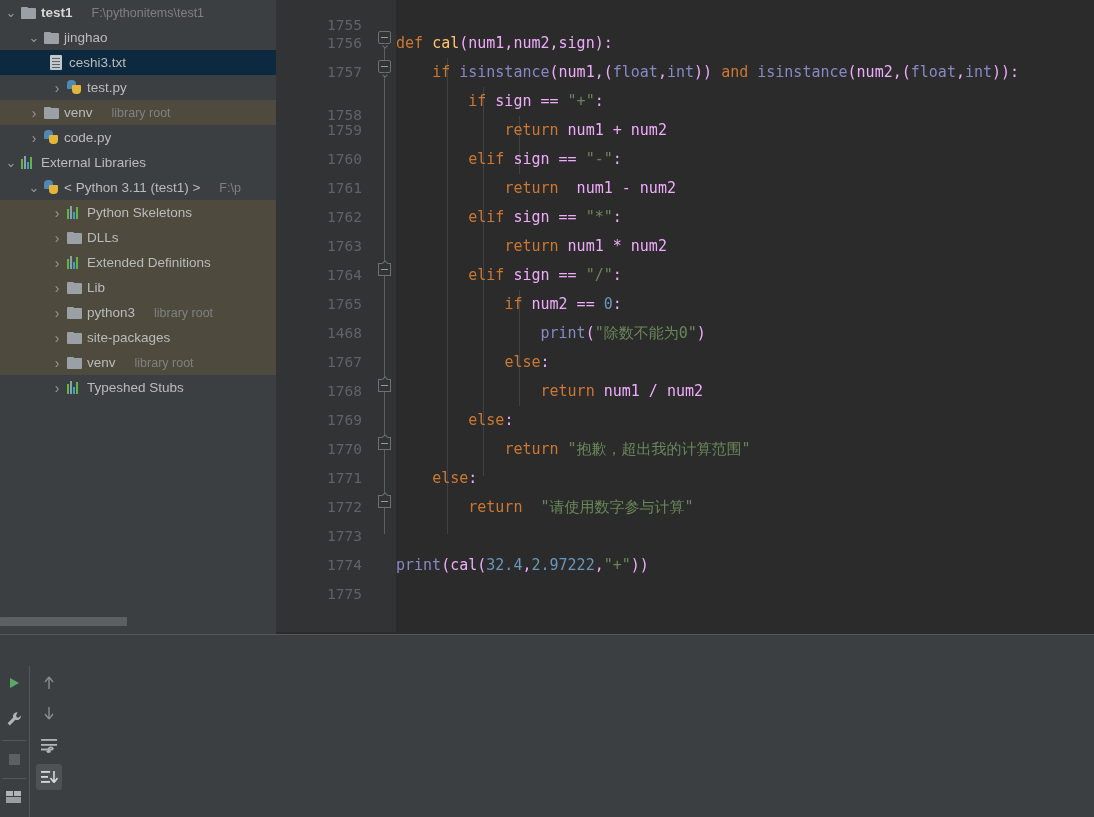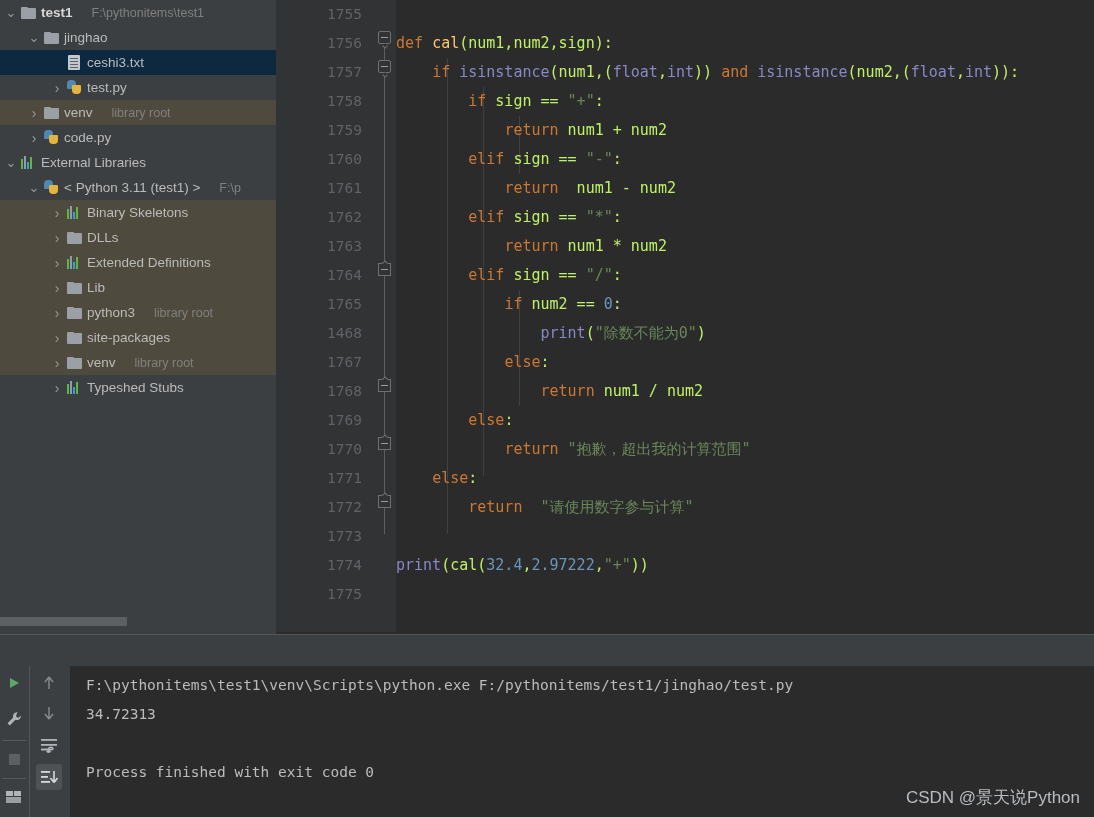--- a/index.html
+++ b/index.html
@@ -108,21 +108,21 @@
   }
   .cl {
     position:absolute; left:0; height:29px; line-height:29px; white-space:pre;
     font-family:"DejaVu Sans Mono", monospace; font-size:15px; color:#a9b7c6;
   }
   .k   { color:#cc7832; }           
   .fn  { color:#ffc66d; }           
   .bi  { color:#8888c6; }           
   .st  { color:#6a8759; }           
   .num { color:#6897bb; }           
-  .pn  { color:#bef264; }           
+  .pn  { color:#f0abfc; }           
 
   
   .fold-line { position:absolute; width:1px; background:#5e6060; }
   .fold-marker {
     position:absolute; width:13px; height:13px; border:1px solid #6e7173;
     background:#313335;
   }
   .fold-marker.start { border-radius:2px; }
   .fold-marker.start:after{
     content:""; position:absolute; left:2px; top:5px; width:7px; height:1px; background:#9a9a9a;
@@ -202,21 +202,21 @@
             <span class="lbl bold">test1</span>
             <span class="sub">F:\pythonitems\test1</span>
           </div>
           <div class="tree-row" style="padding-left: 27px;">
             <span class="arrow" style="font-size: 13px; line-height: 6px;">⌄</span>
             <span class="icon-box">
               <span class="ic-folder"></span>
             </span>
             <span class="lbl">jinghao</span>
           </div>
-          <div class="tree-row selected" style="padding-left: 50px;">
+          <div class="tree-row selected" style="padding-left: 32px;">
             <span class="arrow blank"></span>
             <span class="icon-box">
               <span class="ic-txt"></span>
             </span>
             <span class="lbl">ceshi3.txt</span>
           </div>
           <div class="tree-row" style="padding-left: 50px;">
             <span class="arrow" style="font-size: 14px;">›</span>
             <span class="icon-box">
               <span class="ic-py"></span>
@@ -261,21 +261,21 @@
           <div class="tree-row libgroup" style="padding-left: 50px;">
             <span class="arrow" style="font-size: 14px;">›</span>
             <span class="icon-box">
               <span class="ic-bars">
                 <i></i>
                 <i></i>
                 <i></i>
                 <i></i>
               </span>
             </span>
-            <span class="lbl">Binary Skeletons</span>
+            <span class="lbl">Python Skeletons</span>
           </div>
           <div class="tree-row libgroup" style="padding-left: 50px;">
             <span class="arrow" style="font-size: 14px;">›</span>
             <span class="icon-box">
               <span class="ic-folder"></span>
             </span>
             <span class="lbl">DLLs</span>
           </div>
           <div class="tree-row libgroup" style="padding-left: 50px;">
             <span class="arrow" style="font-size: 14px;">›</span>
@@ -333,24 +333,24 @@
           </div>
         </div>
       <div class="sb-scroll-track">
         <div class="sb-scroll-thumb"></div>
       </div>
     </div>
 
     <div class="editor">
       <div class="gutter">
         <div id="line-numbers">
-            <div class="ln" style="top: 0px;">1755</div>
+            <div class="ln" style="top: 11px;">1755</div>
             <div class="ln" style="top: 29px;">1756</div>
             <div class="ln" style="top: 58px;">1757</div>
-            <div class="ln" style="top: 87px;">1758</div>
+            <div class="ln" style="top: 101px;">1758</div>
             <div class="ln" style="top: 116px;">1759</div>
             <div class="ln" style="top: 145px;">1760</div>
             <div class="ln" style="top: 174px;">1761</div>
             <div class="ln" style="top: 203px;">1762</div>
             <div class="ln" style="top: 232px;">1763</div>
             <div class="ln" style="top: 261px;">1764</div>
             <div class="ln" style="top: 290px;">1765</div>
             <div class="ln" style="top: 319px;">1468</div>
             <div class="ln" style="top: 348px;">1767</div>
             <div class="ln" style="top: 377px;">1768</div>
@@ -462,25 +462,16 @@
       <div class="tb-btn active" style="left:6px; top:98px;">
         <svg width="17" height="15" viewBox="0 0 17 15">
           <rect x="0" y="1" width="9" height="1.8" fill="#d6d9db"></rect>
           <rect x="0" y="6" width="7" height="1.8" fill="#d6d9db"></rect>
           <rect x="0" y="11" width="9" height="1.8" fill="#d6d9db"></rect>
           <path d="M13 1 L13 11 M13 12.5 L16.5 8 M13 12.5 L9.5 8" stroke="#d6d9db" stroke-width="1.6" fill="none"></path>
         </svg>
       </div>
     </div>
 
-    <div class="console">
-      <div id="console-lines">
-          <div class="console-line" style="top: 11px;">F:\pythonitems\test1\venv\Scripts\python.exe F:/pythonitems/test1/jinghao/test.py</div>
-          <div class="console-line" style="top: 40px;">34.72313</div>
-          <div class="console-line" style="top: 69px;"></div>
-          <div class="console-line" style="top: 98px;">Process finished with exit code 0</div>
-        </div>
-      <div class="watermark">CSDN @景天说Python</div>
-    </div>
 
   </div>
 
 </div>
 
 </body></html>

